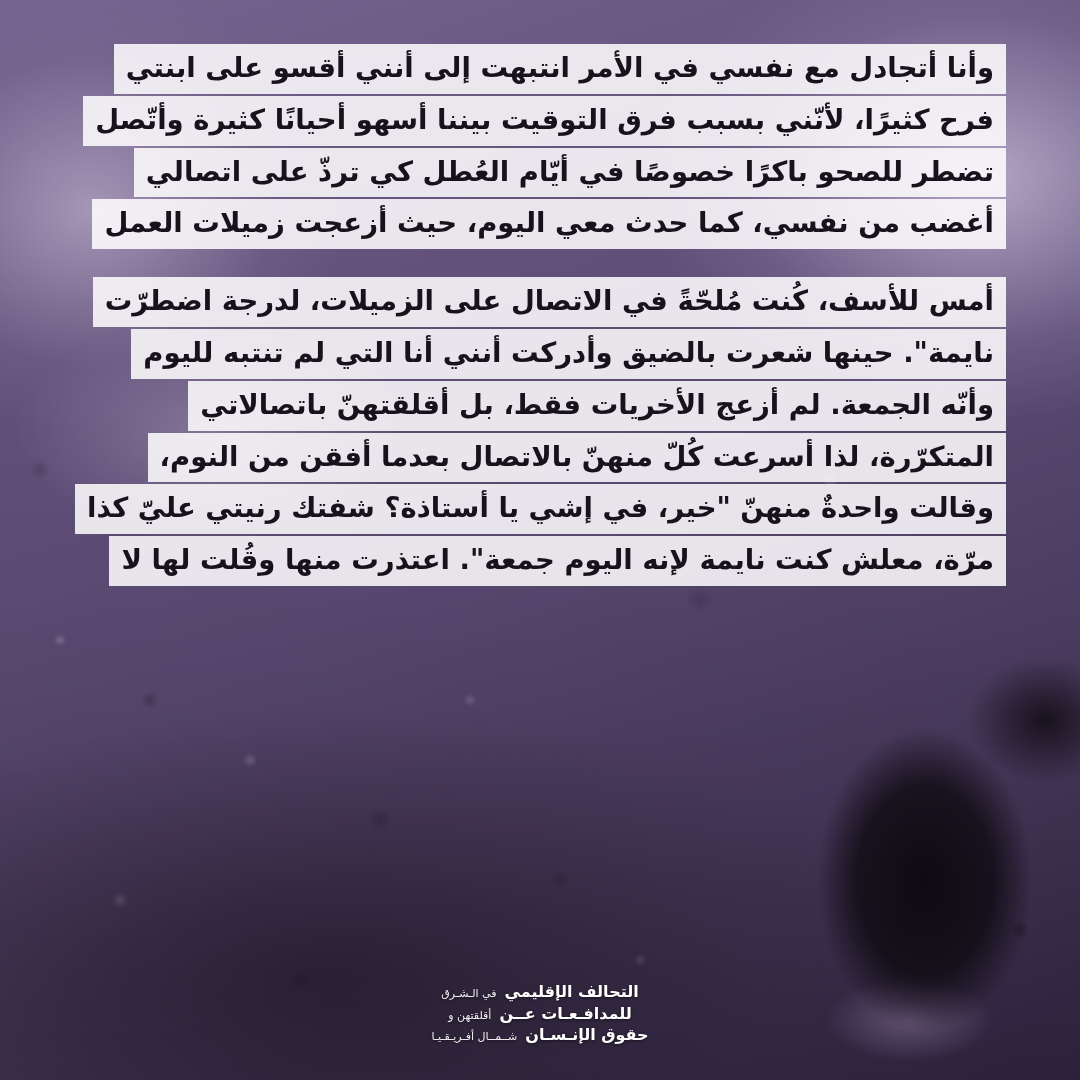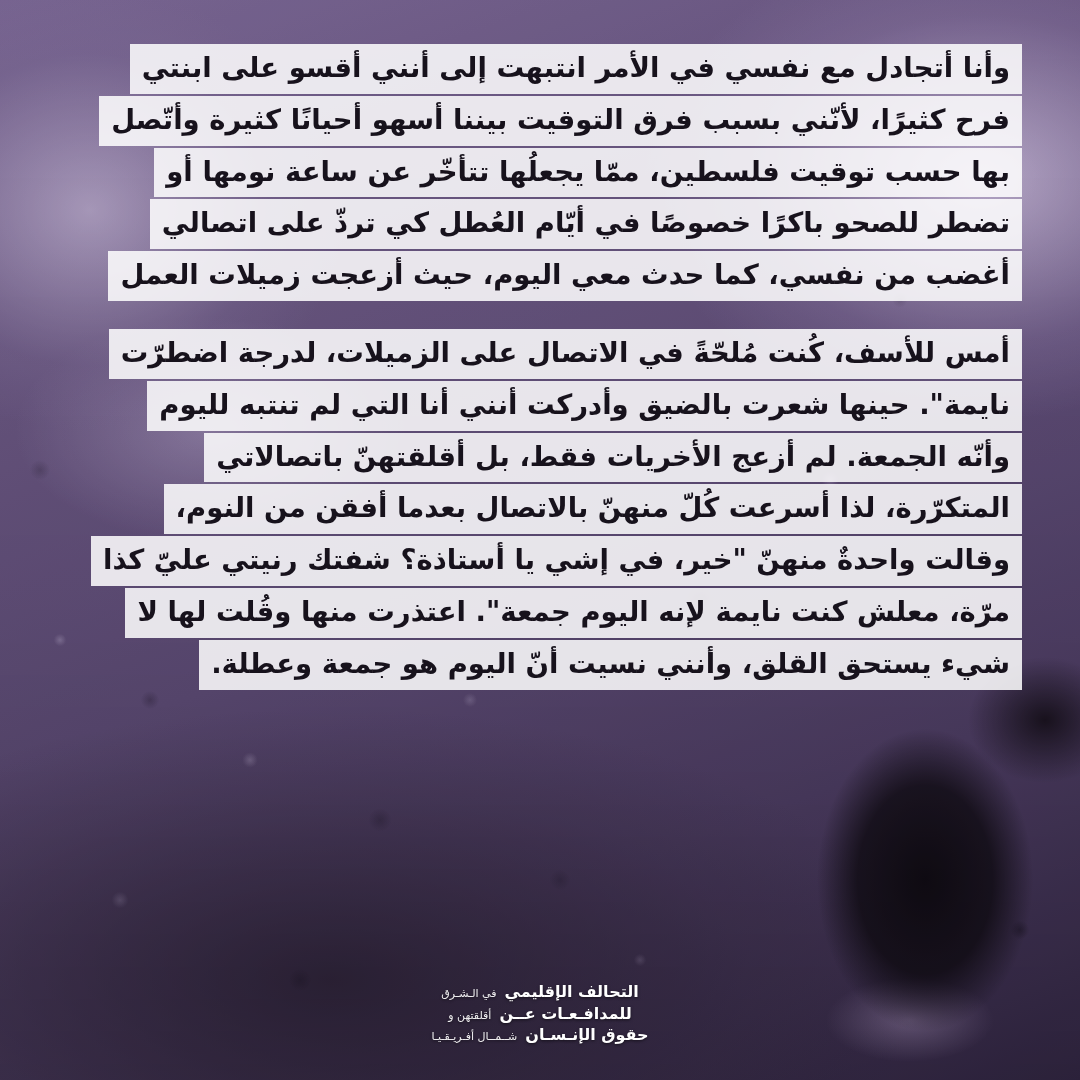--- a/index.html
+++ b/index.html
@@ -86,21 +86,21 @@
 
   .para {
     display: block;
     text-align: right;
     direction: rtl;
   }
   .para + .para { margin-top: 26px; }
 
   .para .line {
     display: table;
-    margin-right: 0;
+    margin-right: 16px;
     margin-left: auto;
     background: rgba(255,255,255,0.86);
     color: #17121c;
     font-size: 27.5px;
     line-height: 1.52;
     font-weight: 700;
     padding: 3px 12px 5px 12px;
     margin-bottom: 2px;
     white-space: pre;
     letter-spacing: 0px;
@@ -146,33 +146,31 @@
 <div id="card">
 
   <div class="bg"></div>
   <div class="tint"></div>
 
   <div class="content">
 
     <div class="para">
       <span class="line">وأنا أتجادل مع نفسي في الأمر انتبهت إلى أنني أقسو على ابنتي</span>
       <span class="line">فرح كثيرًا، لأنّني بسبب فرق التوقيت بيننا أسهو أحيانًا كثيرة وأتّصل</span>
-      <span class="line">بها حسب توقيت فلسطين، ممّا يجعلُها تتأخّر عن ساعة نومها أو</span>
       <span class="line">تضطر للصحو باكرًا خصوصًا في أيّام العُطل كي ترذّ على اتصالي</span>
       <span class="line">أغضب من نفسي، كما حدث معي اليوم، حيث أزعجت زميلات العمل</span>
     </div>
 
     <div class="para">
       <span class="line">أمس للأسف، كُنت مُلحّةً في الاتصال على الزميلات، لدرجة اضطرّت</span>
       <span class="line">نايمة". حينها شعرت بالضيق وأدركت أنني أنا التي لم تنتبه لليوم</span>
       <span class="line">وأنّه الجمعة. لم أزعج الأخريات فقط، بل أقلقتهنّ باتصالاتي</span>
       <span class="line">المتكرّرة، لذا أسرعت كُلّ منهنّ بالاتصال بعدما أفقن من النوم،</span>
       <span class="line">وقالت واحدةٌ منهنّ "خير، في إشي يا أستاذة؟ شفتك رنيتي عليّ كذا</span>
       <span class="line">مرّة، معلش كنت نايمة لإنه اليوم جمعة". اعتذرت منها وقُلت لها لا</span>
-      <span class="line">شيء يستحق القلق، وأنني نسيت أنّ اليوم هو جمعة وعطلة.</span>
     </div>
 
   </div>
 
   <div class="logo">
     <div class="logo-inner">
       <div class="logo-line">
         <span class="logo-ar">التحالف الإقليمي</span>
         <span class="logo-sub">في الـشـرق</span>
       </div>

